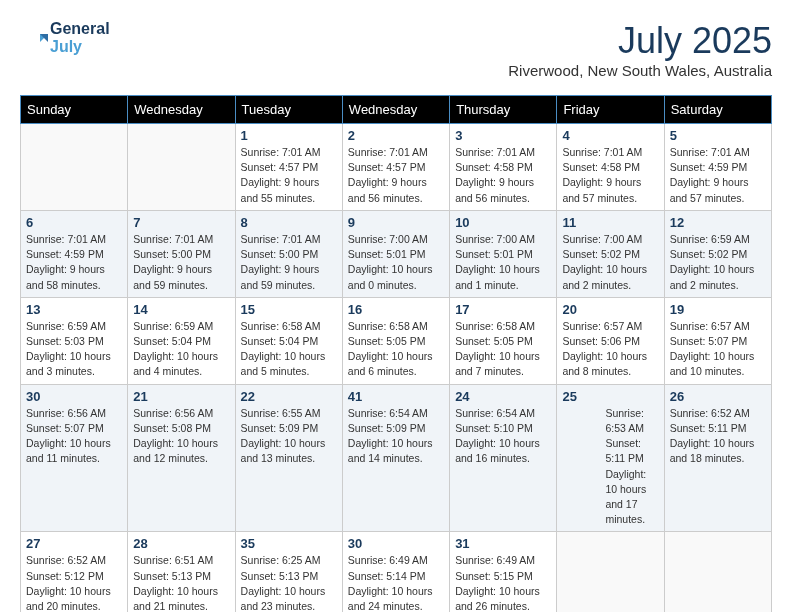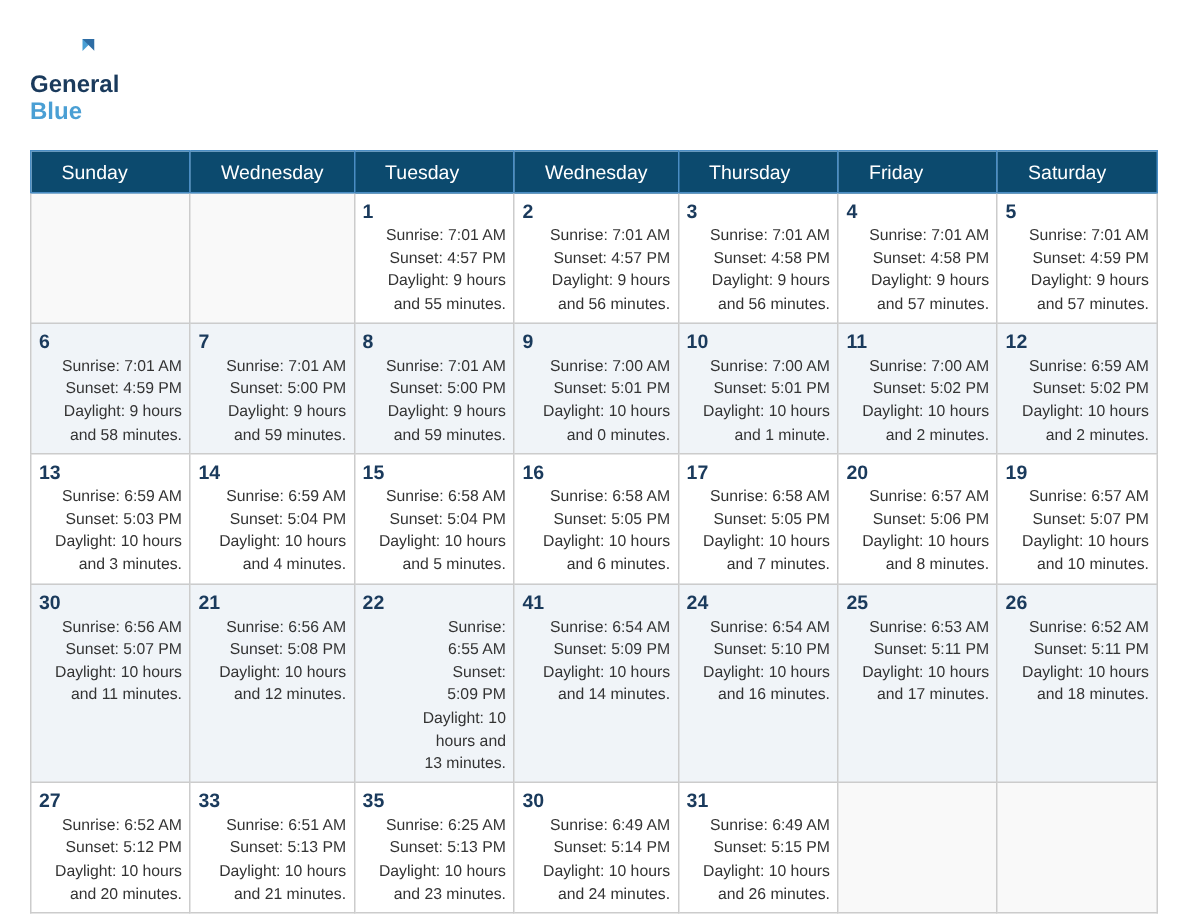--- a/index.html
+++ b/index.html
@@ -11,22 +11,21 @@
       padding: 20px;
     }
     .header {
       display: flex;
       justify-content: space-between;
       align-items: flex-start;
       margin-bottom: 16px;
     }
     .logo {
       display: flex;
-      align-items: center;
-      flex-direction: column;
+      align-items: flex-end;
     }
     .logo-icon {
       width: 28px;
       height: 28px;
       margin-right: 2px;
     }
     .title-block {
       text-align: right;
     }
     .month-year {
@@ -37,23 +36,23 @@
     .location {
       font-size: 15px;
       color: #333;
     }
     .calendar {
       width: 100%;
       border-collapse: collapse;
       font-size: 11px;
     }
     .calendar th {
-      background: #0c4a6e;
+      background: #000000;
       color: #fff;
-      padding: 6px 20px;
+      padding: 6px 6px;
       text-align: left;
       font-size: 13px;
       font-weight: normal;
       border: 1px solid #4a8dc4;
     }
     .calendar td {
       border: 1px solid #ccc;
       vertical-align: top;
       padding: 4px 5px;
       width: 107px;
@@ -64,43 +63,46 @@
       font-size: 13px;
       font-weight: bold;
       color: #1a3a5c;
       display: block;
       margin-bottom: 2px;
     }
     .day-info {
       color: #333;
       font-size: 10.5px;
       line-height: 1.45;
-      text-align: right;
     }
     .empty {
       background: #f9f9f9;
     }
     .row-alt {
       background: #f0f4f8;
     }
   </style>
 </head>
 <body>
 
 <div class="header">
   <div class="logo">
     <svg class="logo-icon" viewBox="0 0 28 28">
       <rect x="0" y="0" width="28" height="28" fill="none"></rect>
       <polygon points="20,6 28,6 20,14" fill="#4a9fd4"></polygon>
       <polygon points="20,6 28,6 28,14" fill="#2e6da4"></polygon>
     </svg>
     <div>
       <div style="font-size:16px;font-weight:bold;color:#1a3a5c;">General</div>
-      <div style="font-size:16px;font-weight:bold;color:#4a9fd4;">Blue</div>
+      <div style="font-size:16px;font-weight:bold;color:#4a9fd4;">July</div>
     </div>
+  </div>
+  <div class="title-block">
+    <div class="month-year">July 2025</div>
+    <div class="location">Riverwood, New South Wales, Australia</div>
   </div>
 </div>
 
 <table class="calendar">
   <thead>
     <tr>
     <th>Sunday</th>
         <th>Wednesday</th>
         <th>Tuesday</th>
         <th>Wednesday</th>
@@ -240,58 +242,58 @@
 Daylight: 10 hours and 11 minutes.</div>
         </td>
         <td>
           <span class="day-num">21</span>
           <div class="day-info" style="white-space: pre-line;">Sunrise: 6:56 AM
 Sunset: 5:08 PM
 Daylight: 10 hours and 12 minutes.</div>
         </td>
         <td>
           <span class="day-num">22</span>
-          <div class="day-info" style="white-space: pre-line; margin-left: 40px;">Sunrise: 6:55 AM
+          <div class="day-info" style="white-space: pre-line;">Sunrise: 6:55 AM
 Sunset: 5:09 PM
 Daylight: 10 hours and 13 minutes.</div>
         </td>
         <td>
           <span class="day-num">41</span>
           <div class="day-info" style="white-space: pre-line;">Sunrise: 6:54 AM
 Sunset: 5:09 PM
 Daylight: 10 hours and 14 minutes.</div>
         </td>
         <td>
           <span class="day-num">24</span>
           <div class="day-info" style="white-space: pre-line;">Sunrise: 6:54 AM
 Sunset: 5:10 PM
 Daylight: 10 hours and 16 minutes.</div>
         </td>
         <td>
           <span class="day-num">25</span>
-          <div class="day-info" style="white-space: pre-line;">Sunrise: 6:53 AM
+          <div class="day-info" style="white-space: pre-line; margin-left: 43px;">Sunrise: 6:53 AM
 Sunset: 5:11 PM
 Daylight: 10 hours and 17 minutes.</div>
         </td>
         <td>
           <span class="day-num">26</span>
           <div class="day-info" style="white-space: pre-line;">Sunrise: 6:52 AM
 Sunset: 5:11 PM
 Daylight: 10 hours and 18 minutes.</div>
         </td>
       </tr>
       <tr>
         <td>
           <span class="day-num">27</span>
           <div class="day-info" style="white-space: pre-line;">Sunrise: 6:52 AM
 Sunset: 5:12 PM
 Daylight: 10 hours and 20 minutes.</div>
         </td>
         <td>
-          <span class="day-num">33</span>
+          <span class="day-num">28</span>
           <div class="day-info" style="white-space: pre-line;">Sunrise: 6:51 AM
 Sunset: 5:13 PM
 Daylight: 10 hours and 21 minutes.</div>
         </td>
         <td>
           <span class="day-num">35</span>
           <div class="day-info" style="white-space: pre-line;">Sunrise: 6:25 AM
 Sunset: 5:13 PM
 Daylight: 10 hours and 23 minutes.</div>
         </td>

